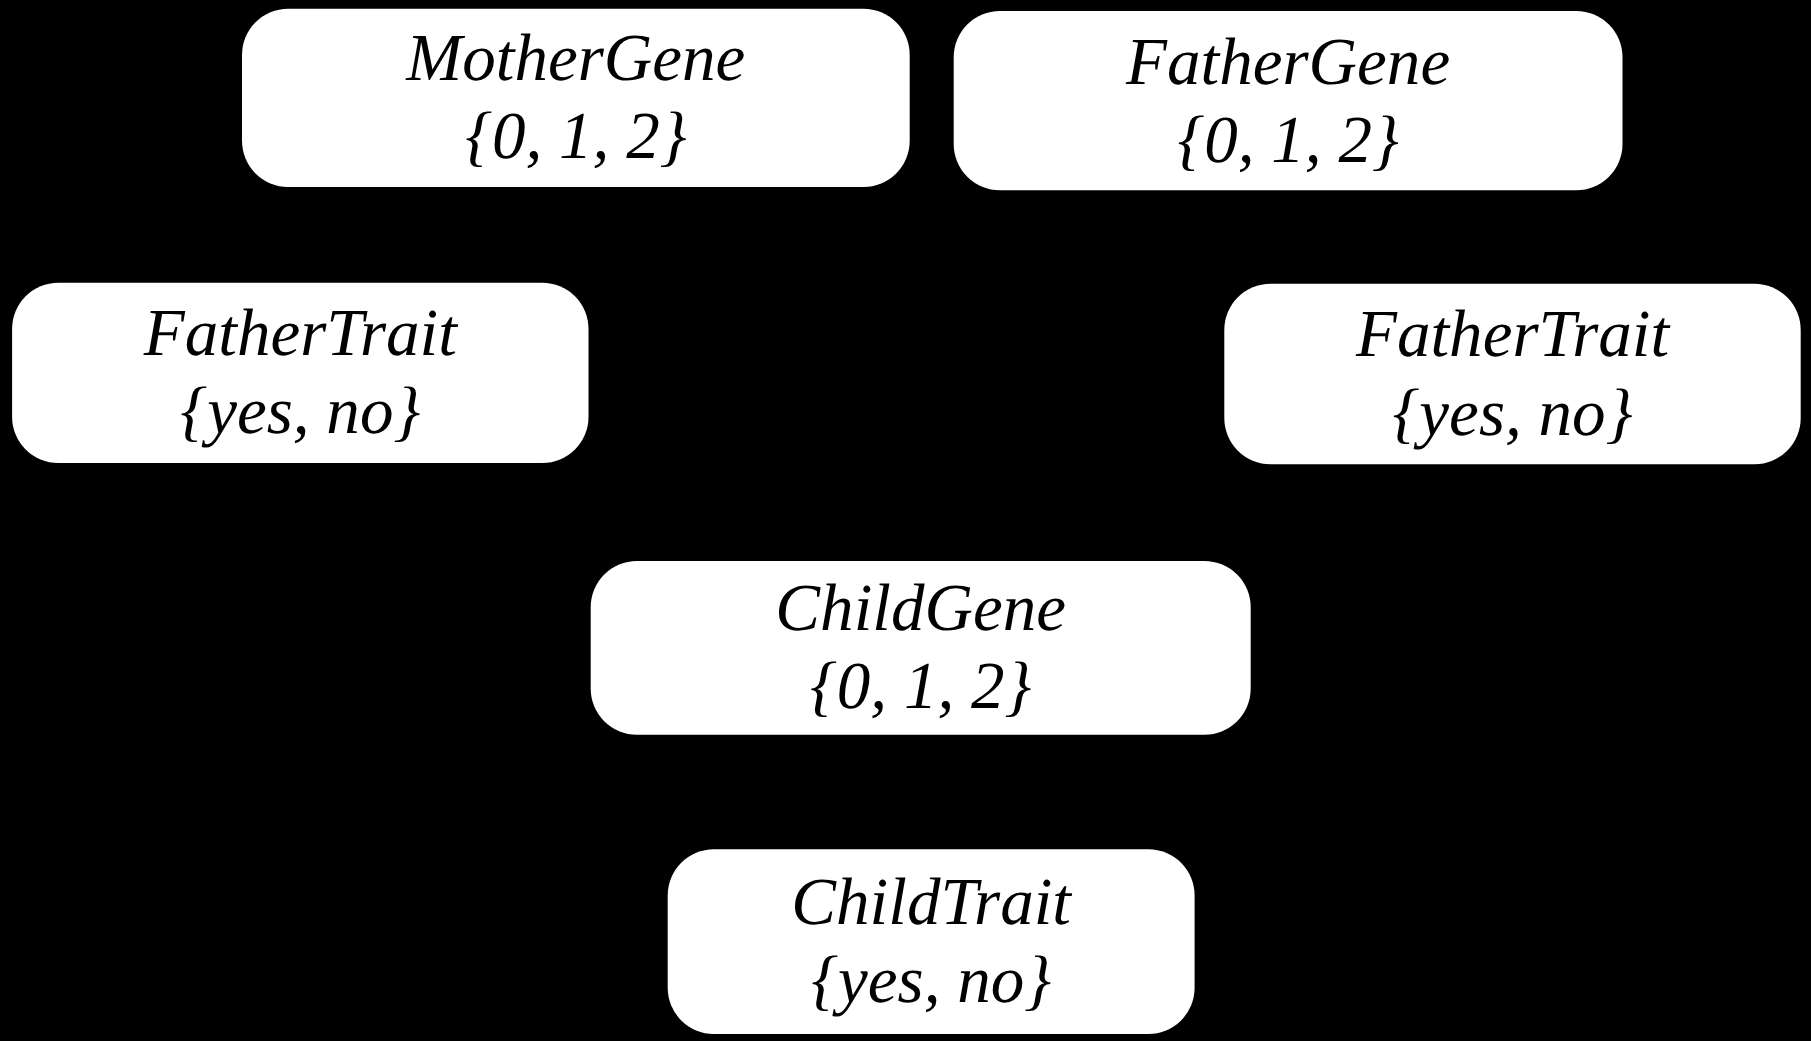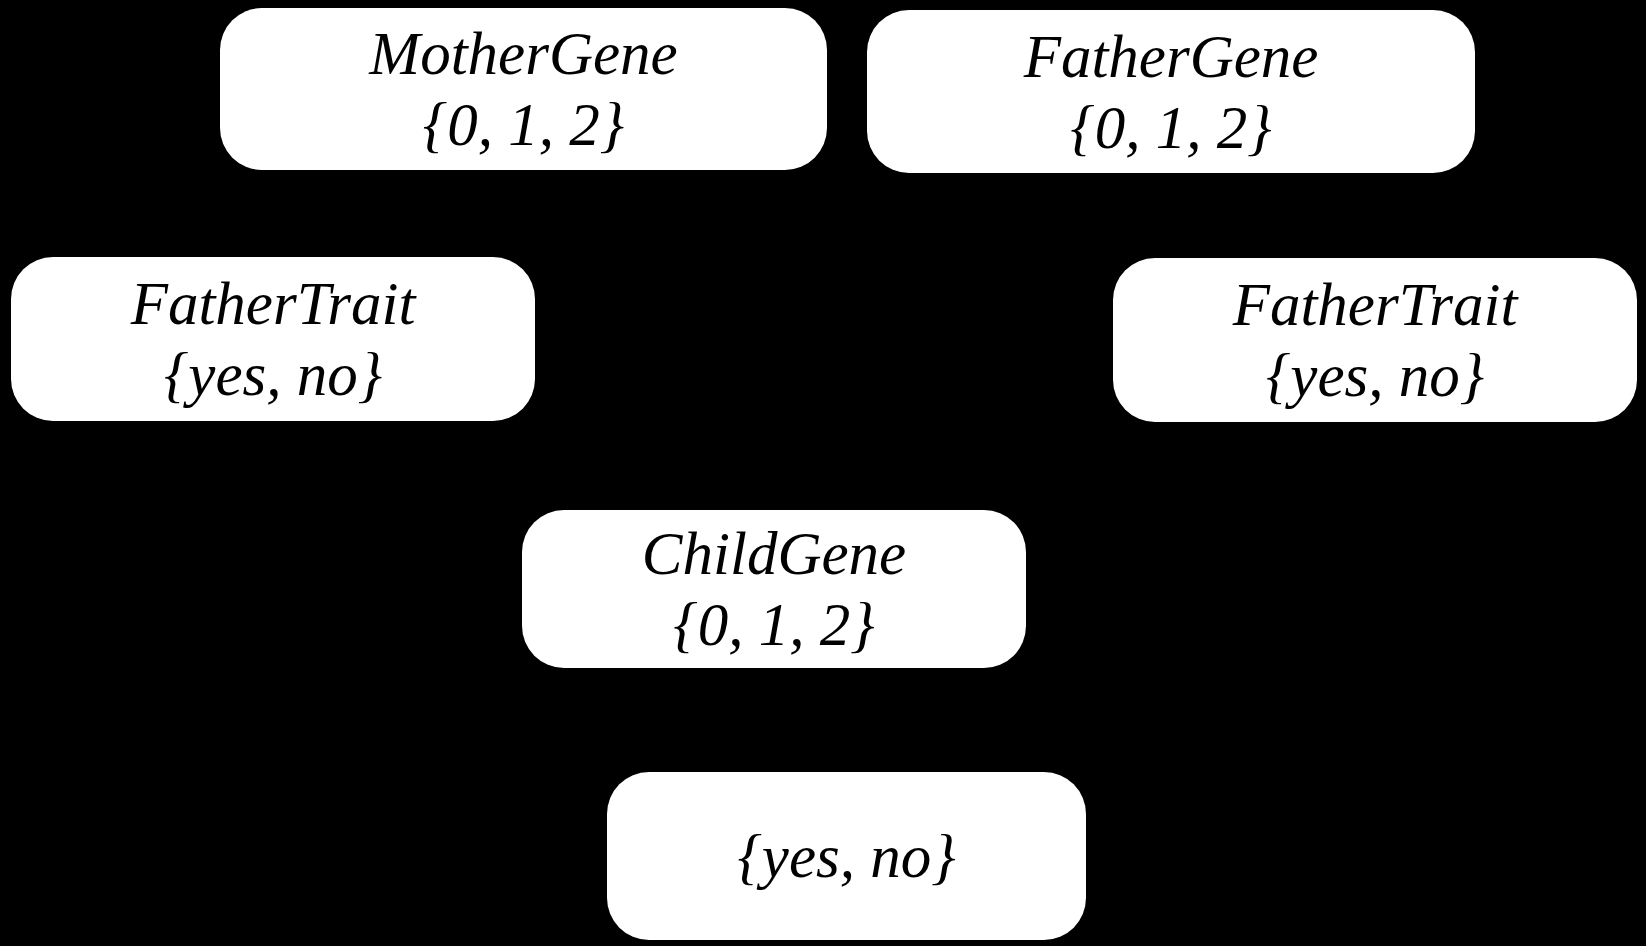--- a/index.html
+++ b/index.html
@@ -31,21 +31,21 @@
   .node .node-values {
     font-size: 61px;
     line-height: 71px;
     white-space: nowrap;
   }
   
   #node-mother-gene  { left: 220px;  top: 8px;   width: 607px; height: 162px; }
   #node-father-gene  { left: 867px;  top: 10px;   width: 608px; height: 163px; }
   #node-mother-trait { left: 11px;   top: 257px; width: 524px; height: 164px; }
   #node-father-trait { left: 1113px; top: 258px; width: 524px; height: 164px; }
-  #node-child-gene   { left: 522px;  top: 510px; width: 504px; height: 158px; }
+  #node-child-gene   { left: 537px;  top: 510px; width: 600px; height: 158px; }
   #node-child-trait  { left: 607px;  top: 772px; width: 479px; height: 168px; }
 </style>
 </head>
 <body>
 
 <div id="canvas">
 
   <div class="node" id="node-mother-gene">
     <div class="node-title">MotherGene</div>
     <div class="node-values">{0, 1, 2}</div>
@@ -65,16 +65,17 @@
     <div class="node-title">FatherTrait</div>
     <div class="node-values">{yes, no}</div>
   </div>
 
   <div class="node" id="node-child-gene">
     <div class="node-title">ChildGene</div>
     <div class="node-values">{0, 1, 2}</div>
   </div>
 
   <div class="node" id="node-child-trait">
+    <div class="node-title">ChildTrait</div>
     <div class="node-values">{yes, no}</div>
   </div>
 
 </div>
 
 </body></html>

